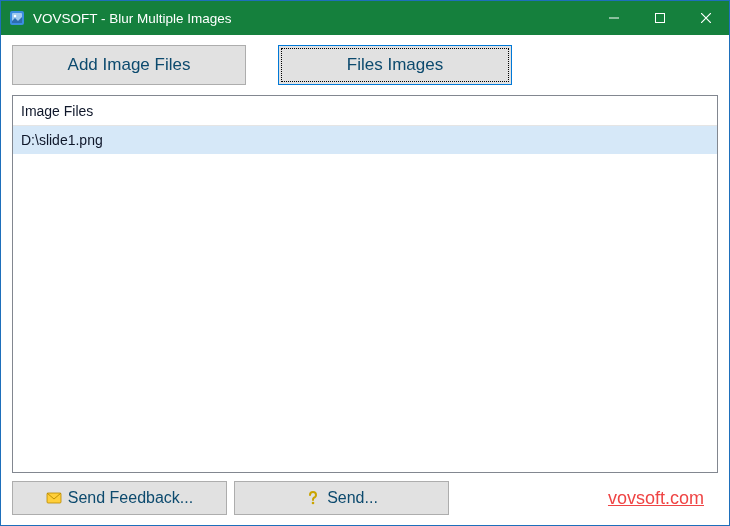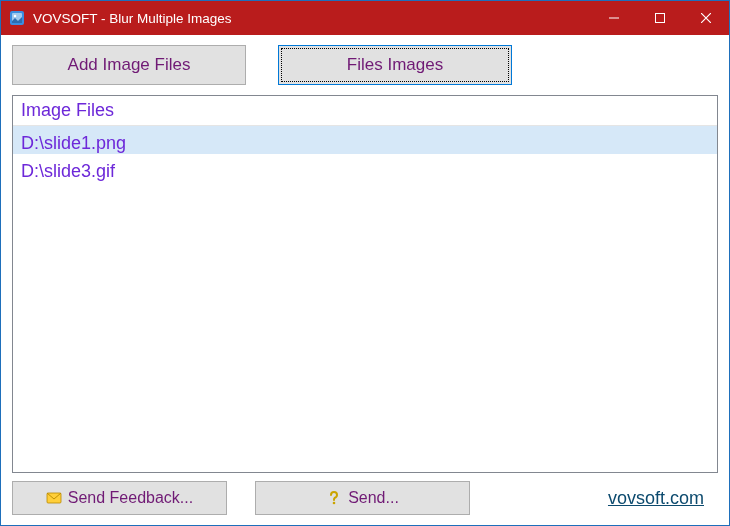--- a/index.html
+++ b/index.html
@@ -15,21 +15,21 @@
   .window {
     width: 730px;
     height: 526px;
     border: 1px solid #1e6fbb;
     display: flex;
     flex-direction: column;
     background: #fff;
   }
   .titlebar {
     height: 34px;
-    background: #b91c1c;
+    background: #15803d;
     color: #fff;
     display: flex;
     align-items: center;
     padding: 0 0 0 8px;
     font-size: 13.5px;
   }
   .titlebar .app-icon {
     width: 16px; height:16px;
     margin-right: 8px;
     display:inline-flex; align-items:center; justify-content:center;
@@ -55,66 +55,66 @@
     gap: 32px;
     padding: 2px 0 2px 0;
   }
   .btn {
     height: 40px;
     width: 234px;
     background: #e1e1e1;
     border: 1px solid #adadad;
     font-family: Verdana, Tahoma, sans-serif;
     font-size: 17px;
-    color:#701a75;
+    color:#0c4a6e;
     display:flex; align-items:center; justify-content:center;
     cursor: default;
     gap: 6px;
   }
   .btn.focused {
     outline: 1px dotted #000;
     outline-offset: -4px;
     border: 1.5px solid #0078d7;
   }
 
   .listpanel {
     flex: 1 1 auto;
     border: 1.5px solid #828790;
     background:#fff;
     font-family: Verdana, Tahoma, sans-serif;
-    font-size: 18px;
-    color:#6d28d9;
+    font-size: 14px;
+    color:#0f172a;
     overflow:hidden;
     display:flex; flex-direction:column;
   }
   .listheader {
     height: 30px;
     display:flex; align-items:center;
     padding: 0 8px;
     border-bottom: 1px solid #e5e5e5;
     background:#fff;
   }
   .listbody { flex:1; overflow:auto; }
   .row {
     height: 28px;
-    display:flex; align-items:flex-end;
+    display:flex; align-items:center;
     padding: 0 8px;
   }
   .row.selected { background:#d6e8f8; }
 
   .bottombar {
     display:flex;
-    gap: 28px;
+    gap: 7px;
     align-items:center;
   }
   .bottombar .btn { width: 215px; height:34px; font-size:16px; }
   .link {
     margin-left:auto;
     margin-right: 14px;
-    color:#0c4a6e;
+    color:#ef4444;
     text-decoration: underline;
     font-family: Verdana, Tahoma, sans-serif;
     font-size: 18px;
     cursor: pointer;
   }
   .icon { display:inline-flex; width:16px; height:16px; }
 </style>
 </head>
 <body>
 
@@ -160,23 +160,20 @@
     </div>
 
     <div class="listpanel">
       <div class="listheader">
         <span>Image Files</span>
       </div>
       <div class="listbody" id="listbody">
           <div class="row selected">
             <span>D:\slide1.png</span>
           </div>
-          <div class="row">
-            <span>D:\slide3.gif</span>
-          </div>
         </div>
     </div>
 
     <div class="bottombar">
       <div class="btn">
         <span class="icon">
           <svg viewBox="0 0 16 16" width="16" height="16">
             <rect x="1" y="3" width="14" height="10" rx="1" fill="#ffcf3a" stroke="#b88900" stroke-width="0.8"></rect>
             <path d="M1 3 L8 9 L15 3" fill="none" stroke="#b88900" stroke-width="0.9"></path>
           </svg>

